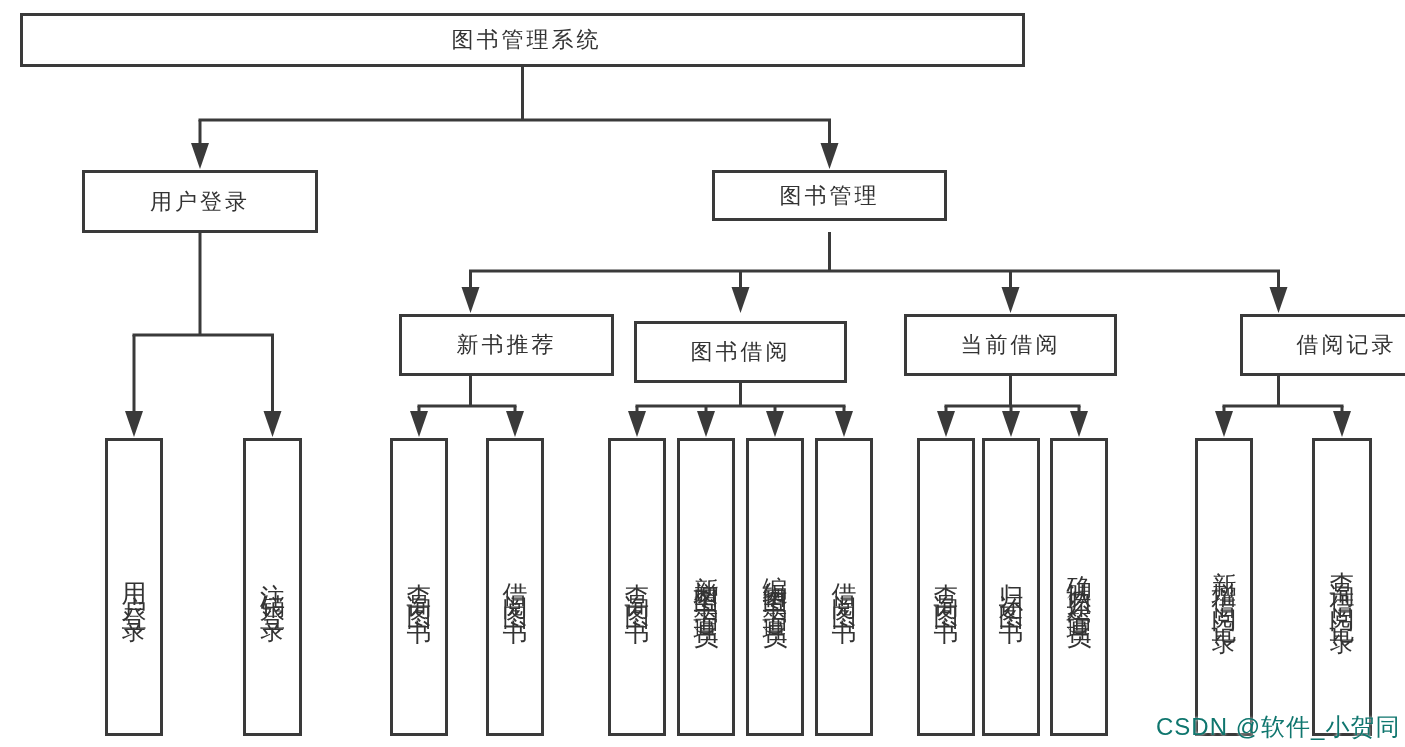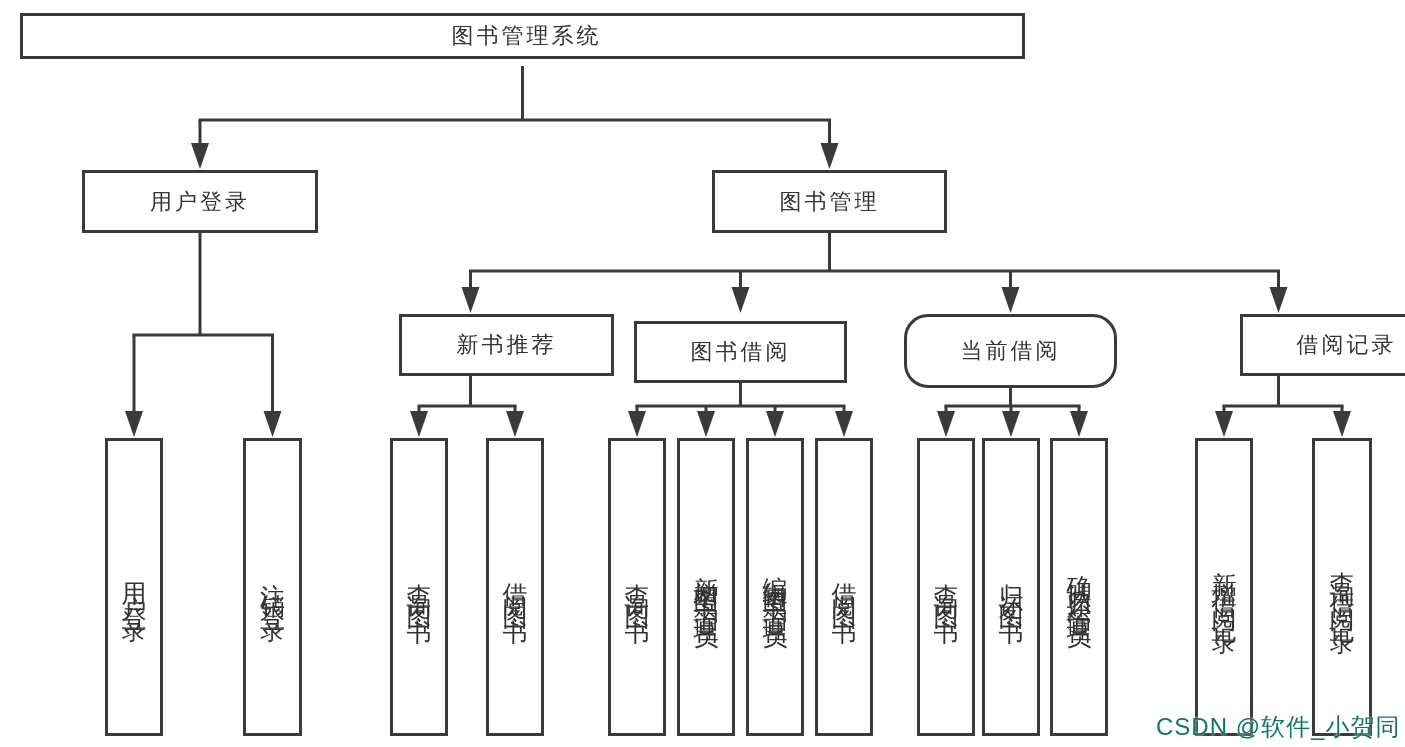--- a/index.html
+++ b/index.html
@@ -111,33 +111,33 @@
       <line x1="1278.5" y1="271" x2="1278.5" y2="294" stroke="#3a3a3a" stroke-width="3"></line>
       <polygon points="1269.5,287 1287.5,287 1278.5,313" fill="#3a3a3a"></polygon>
       <line x1="1278.5" y1="375" x2="1278.5" y2="406" stroke="#3a3a3a" stroke-width="3"></line>
       <line x1="1222.5" y1="406" x2="1343.5" y2="406" stroke="#3a3a3a" stroke-width="3"></line>
       <line x1="1224" y1="406" x2="1224" y2="418" stroke="#3a3a3a" stroke-width="3"></line>
       <polygon points="1215,411 1233,411 1224,437" fill="#3a3a3a"></polygon>
       <line x1="1342" y1="406" x2="1342" y2="418" stroke="#3a3a3a" stroke-width="3"></line>
       <polygon points="1333,411 1351,411 1342,437" fill="#3a3a3a"></polygon>
     </svg>
   <div id="nodes">
-      <div class="node h" style="left: 20px; top: 13px; width: 1005px; height: 46px; padding-left: 8px;">
+      <div class="node h" style="left: 20px; top: 13px; width: 1005px; height: 54px; padding-left: 8px;">
         <span class="label">图书管理系统</span>
       </div>
       <div class="node h" style="left: 82px; top: 170px; width: 236px; height: 63px;">
         <span class="label">用户登录</span>
       </div>
       <div class="node v" style="left: 105px; top: 438px; width: 58px; height: 298px;">
         <span class="label">用户登录</span>
       </div>
       <div class="node v" style="left: 243px; top: 438px; width: 59px; height: 298px;">
         <span class="label">注销登录</span>
       </div>
-      <div class="node h" style="left: 712px; top: 170px; width: 235px; height: 63px;">
+      <div class="node h" style="left: 712px; top: 170px; width: 235px; height: 51px;">
         <span class="label">图书管理</span>
       </div>
       <div class="node h" style="left: 363px; top: 314px; width: 215px; height: 62px; margin-left: 36px;">
         <span class="label">新书推荐</span>
       </div>
       <div class="node v" style="left: 390px; top: 438px; width: 58px; height: 298px;">
         <span class="label">查询图书</span>
       </div>
       <div class="node v" style="left: 486px; top: 438px; width: 58px; height: 298px;">
         <span class="label">借阅图书</span>
@@ -150,21 +150,21 @@
       </div>
       <div class="node v long" style="left: 677px; top: 438px; width: 58px; height: 298px;">
         <span class="label">新增图书（管理员）</span>
       </div>
       <div class="node v long" style="left: 746px; top: 438px; width: 58px; height: 298px;">
         <span class="label">编辑图书（管理员）</span>
       </div>
       <div class="node v" style="left: 815px; top: 438px; width: 58px; height: 298px;">
         <span class="label">借阅图书</span>
       </div>
-      <div class="node h" style="left: 904px; top: 314px; width: 213px; height: 74px; border-radius: 24px;">
+      <div class="node h" style="left: 904px; top: 314px; width: 213px; height: 62px;">
         <span class="label">当前借阅</span>
       </div>
       <div class="node v" style="left: 917px; top: 438px; width: 58px; height: 298px;">
         <span class="label">查询图书</span>
       </div>
       <div class="node v" style="left: 982px; top: 438px; width: 58px; height: 298px;">
         <span class="label">归还图书</span>
       </div>
       <div class="node v long" style="left: 1050px; top: 438px; width: 58px; height: 298px;">
         <span class="label">确认归还（管理员）</span>

